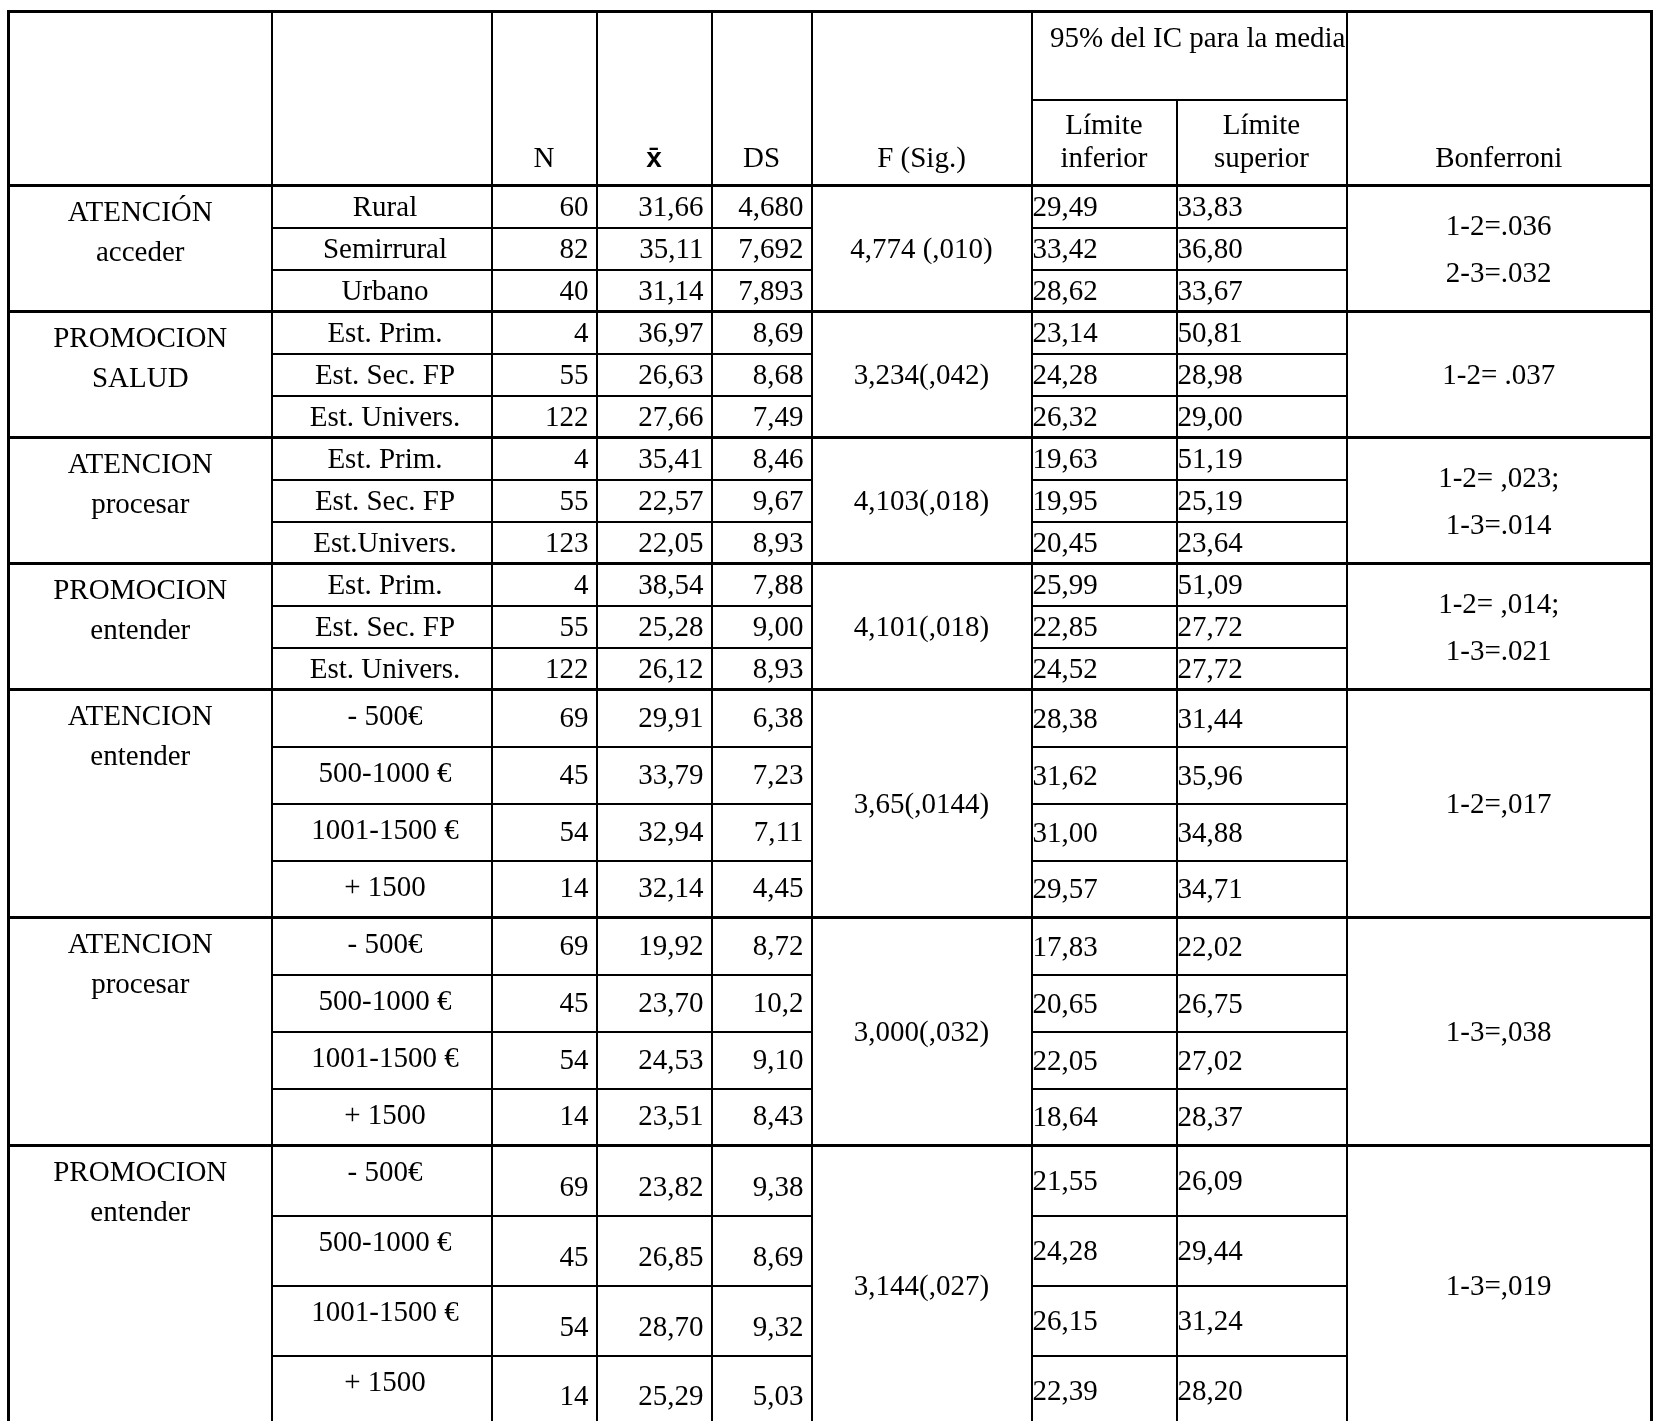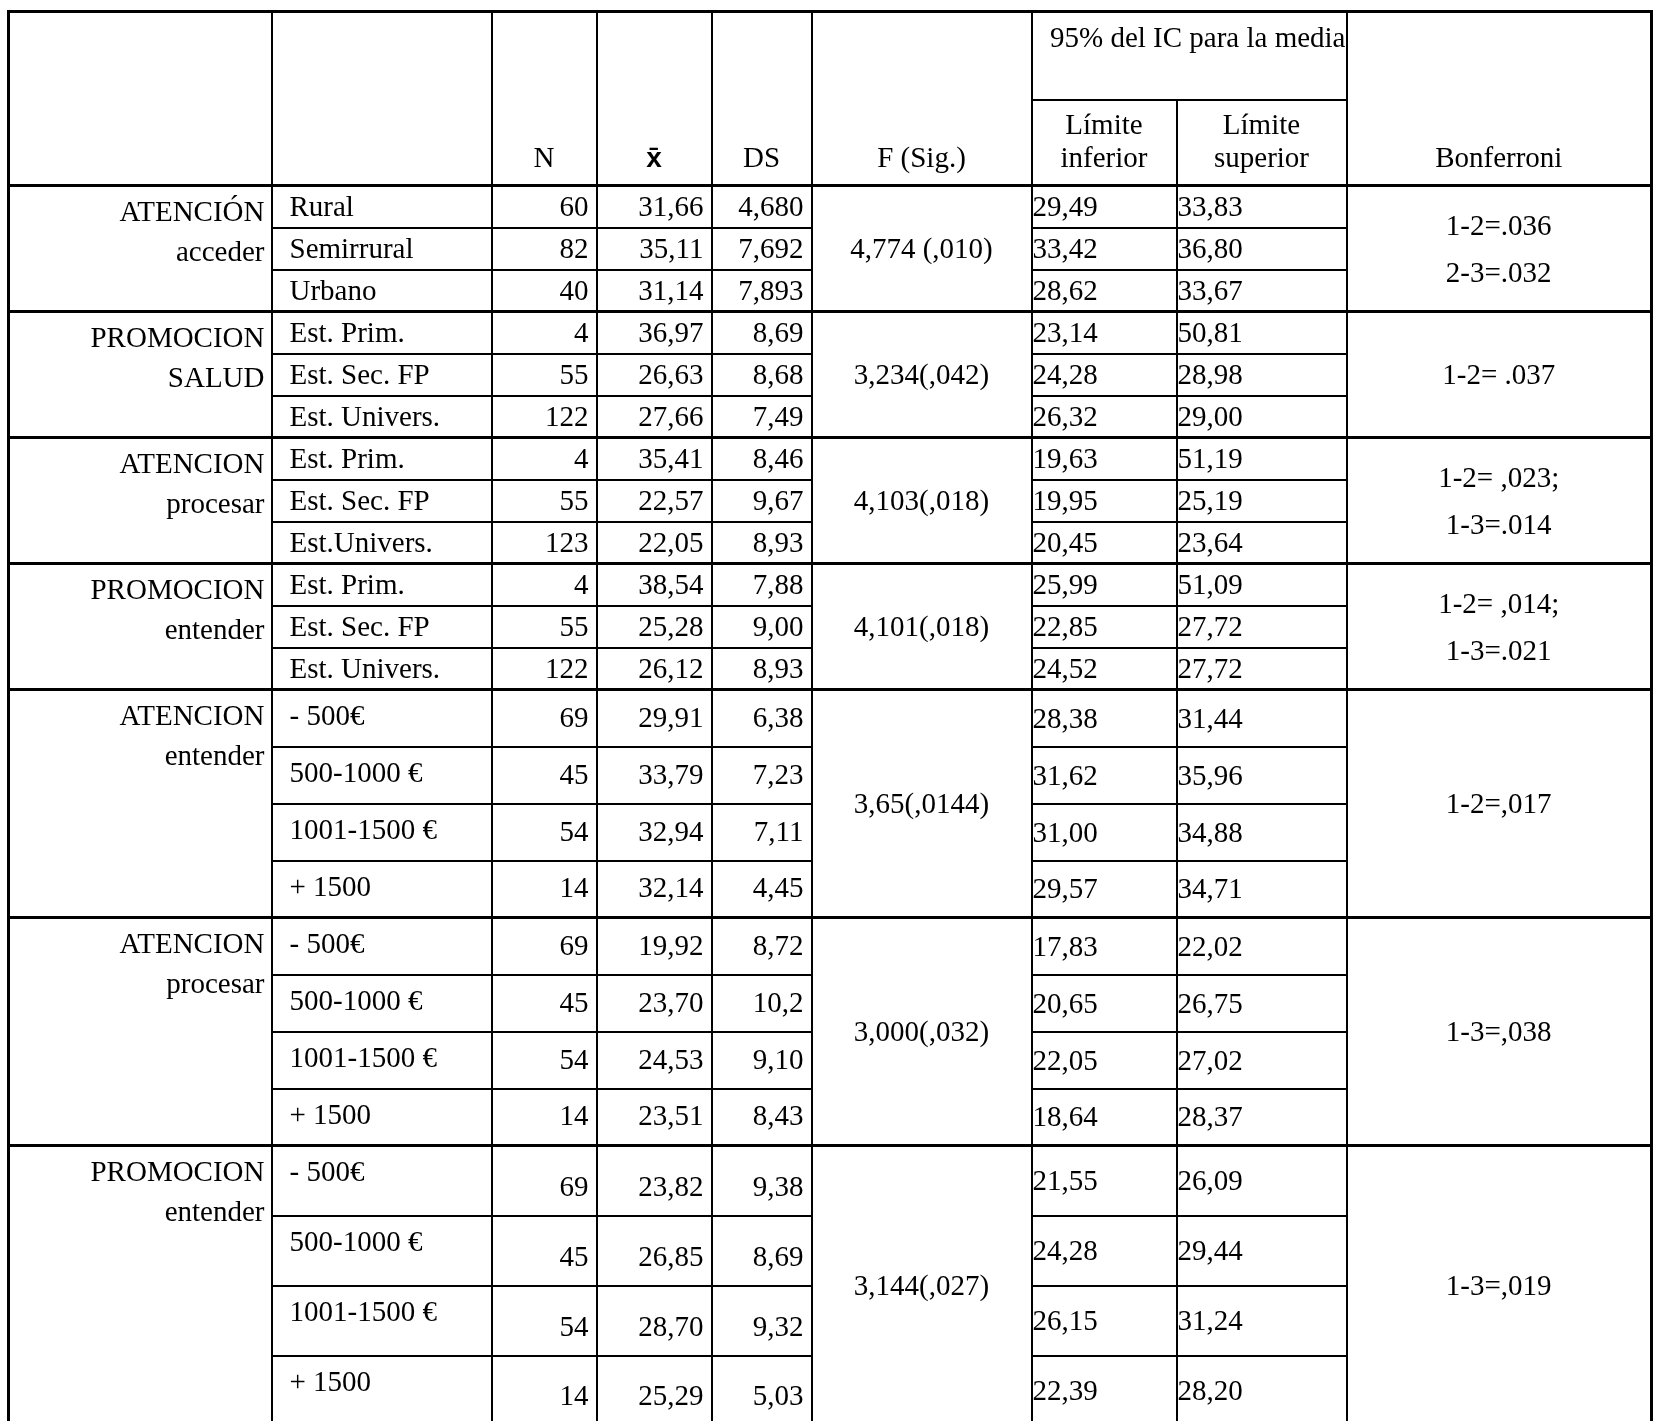--- a/index.html
+++ b/index.html
@@ -33,25 +33,25 @@
   th.ci-span { vertical-align: top; padding-top: 6px; text-align: right; line-height: 1.3; white-space: pre-line; }
   th.mean-hdr { font-family: "Liberation Sans", sans-serif; font-weight: 700; font-size: 28px; }
 
   
   tr.short { height: 42px; }
   tr.tall { height: 57px; }
   tr.taller { height: 70px; }
   tr.group-start td { border-top: 3px solid #000; }
 
   td.group-label {
-    text-align: right; vertical-align: top;
+    text-align: center; vertical-align: top;
     padding: 4px 6px 0 6px;
     white-space: pre-line; line-height: 1.38;
   }
-  td.cat { text-align: left; padding-left: 17px; vertical-align: middle; }
+  td.cat { text-align: center; padding-left: 7px; vertical-align: middle; }
   tr.tall td.cat, tr.taller td.cat { vertical-align: top; padding-top: 8px; }
 
   td.num { text-align: right; padding-right: 7px; vertical-align: middle; }
   tr.tall td.num, tr.taller td.num { vertical-align: bottom; padding-bottom: 12px; }
 
   td.ci { padding-right: 30px; vertical-align: middle; }
 
   td.f-cell, td.bonf-cell {
     text-align: center; vertical-align: middle;
     white-space: pre-line; line-height: 1.62;

